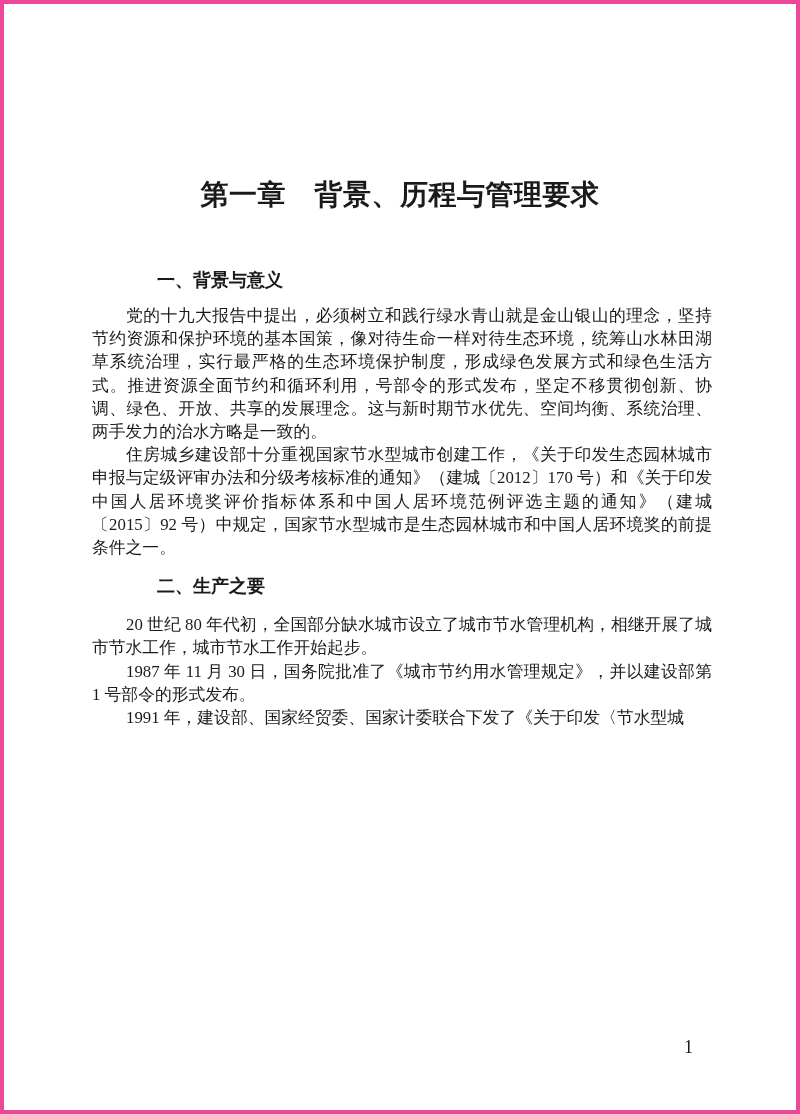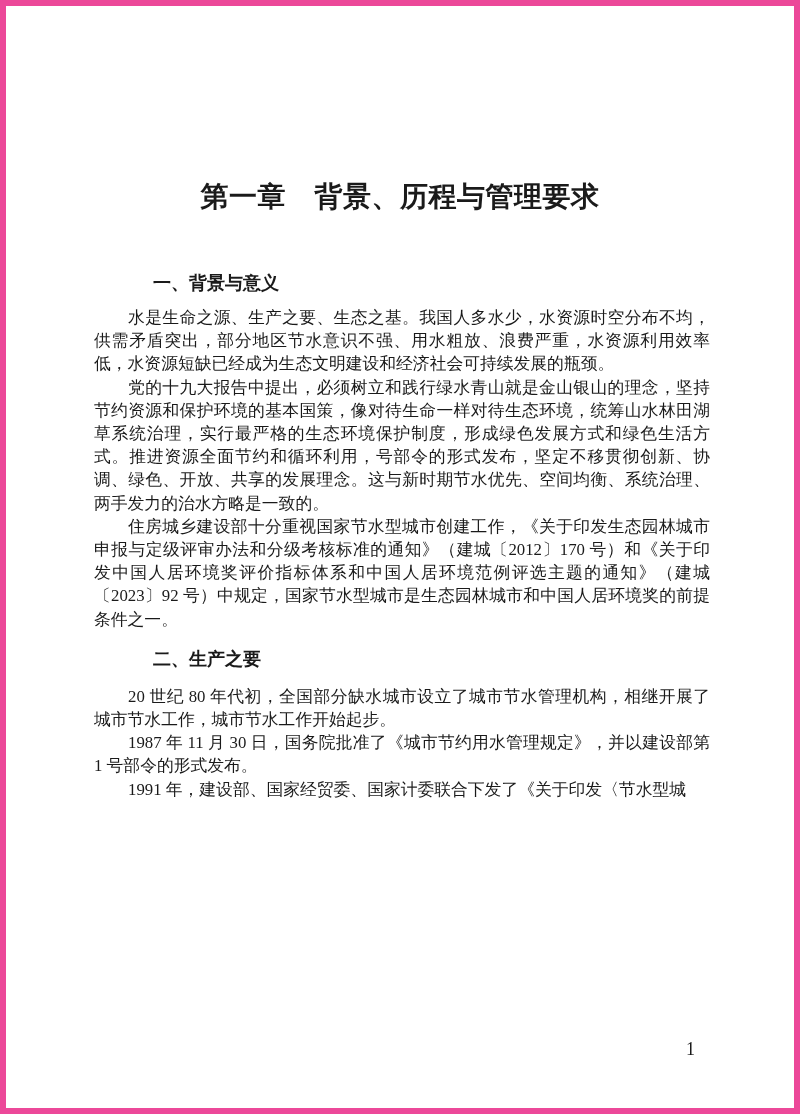--- a/index.html
+++ b/index.html
@@ -6,43 +6,43 @@
     margin: 0;
     padding: 0;
     background: #ffffff;
   }
   .page {
     position: relative;
     width: 800px;
     height: 1114px;
     box-sizing: border-box;
     background: #ffffff;
-    border: 6px solid #ec4899;
+    border: 4px solid #ec4899;
     overflow: hidden;
     font-family: "Liberation Serif", "DejaVu Serif", serif;
     color: #1a1a1a;
   }
   .chapter-title {
     margin: 176px 0 0 0;
     padding: 0;
     text-align: center;
     font-family: "Liberation Sans", "DejaVu Sans", sans-serif;
     font-weight: bold;
     font-size: 28px;
     line-height: 30px;
     letter-spacing: 0.5px;
     white-space: pre;
   }
   .content {
     margin: 0 84px 0 88px; 
   }
   .section-heading {
-    margin: 1px;
+    margin: 7px;
     padding: 0 0 0 58px;
-    font-family: Liberation Serif, serif;
+    font-family: Liberation Mono, monospace;
     font-weight: bold;
     font-size: 18px;
     line-height: 20px;
   }
   .section-heading.first {
     margin-top: 61px;
     margin-bottom: 13px;
   }
   .section-heading.second {
     margin-top: 18px;
@@ -70,23 +70,22 @@
 <body>
 
 <div class="page">
 
   <h1 class="chapter-title">第一章　背景、历程与管理要求</h1>
 
   <div class="content">
 
     <h2 class="section-heading first">一、背景与意义</h2>
 
-    <p>水是生命之源、生产之要、生态之基。我国人多水少，水资源时空分布不均，供需矛盾突出，部分地区节水意识不强、用水粗放、浪费严重，水资源利用效率低，水资源短缺已经成为生态文明建设和经济社会可持续发展的瓶颈。</p>
     <p>党的十九大报告中提出，必须树立和践行绿水青山就是金山银山的理念，坚持节约资源和保护环境的基本国策，像对待生命一样对待生态环境，统筹山水林田湖草系统治理，实行最严格的生态环境保护制度，形成绿色发展方式和绿色生活方式。推进资源全面节约和循环利用，号部令的形式发布，坚定不移贯彻创新、协调、绿色、开放、共享的发展理念。这与新时期节水优先、空间均衡、系统治理、两手发力的治水方略是一致的。</p>
-    <p>住房城乡建设部十分重视国家节水型城市创建工作，《关于印发生态园林城市申报与定级评审办法和分级考核标准的通知》（建城〔2012〕170 号）和《关于印发中国人居环境奖评价指标体系和中国人居环境范例评选主题的通知》（建城〔2023〕92 号）中规定，国家节水型城市是生态园林城市和中国人居环境奖的前提条件之一。</p>
+    <p>住房城乡建设部十分重视国家节水型城市创建工作，《关于印发生态园林城市申报与定级评审办法和分级考核标准的通知》（建城〔2012〕170 号）和《关于印发中国人居环境奖评价指标体系和中国人居环境范例评选主题的通知》（建城〔2015〕92 号）中规定，国家节水型城市是生态园林城市和中国人居环境奖的前提条件之一。</p>
 
     <h2 class="section-heading second">二、生产之要</h2>
 
     <p>20 世纪 80 年代初，全国部分缺水城市设立了城市节水管理机构，相继开展了城市节水工作，城市节水工作开始起步。</p>
     <p>1987 年 11 月 30 日，国务院批准了《城市节约用水管理规定》，并以建设部第 1 号部令的形式发布。</p>
     <p>1991 年，建设部、国家经贸委、国家计委联合下发了《关于印发〈节水型城</p>
 
   </div>
 
   <div class="page-number">1</div>

